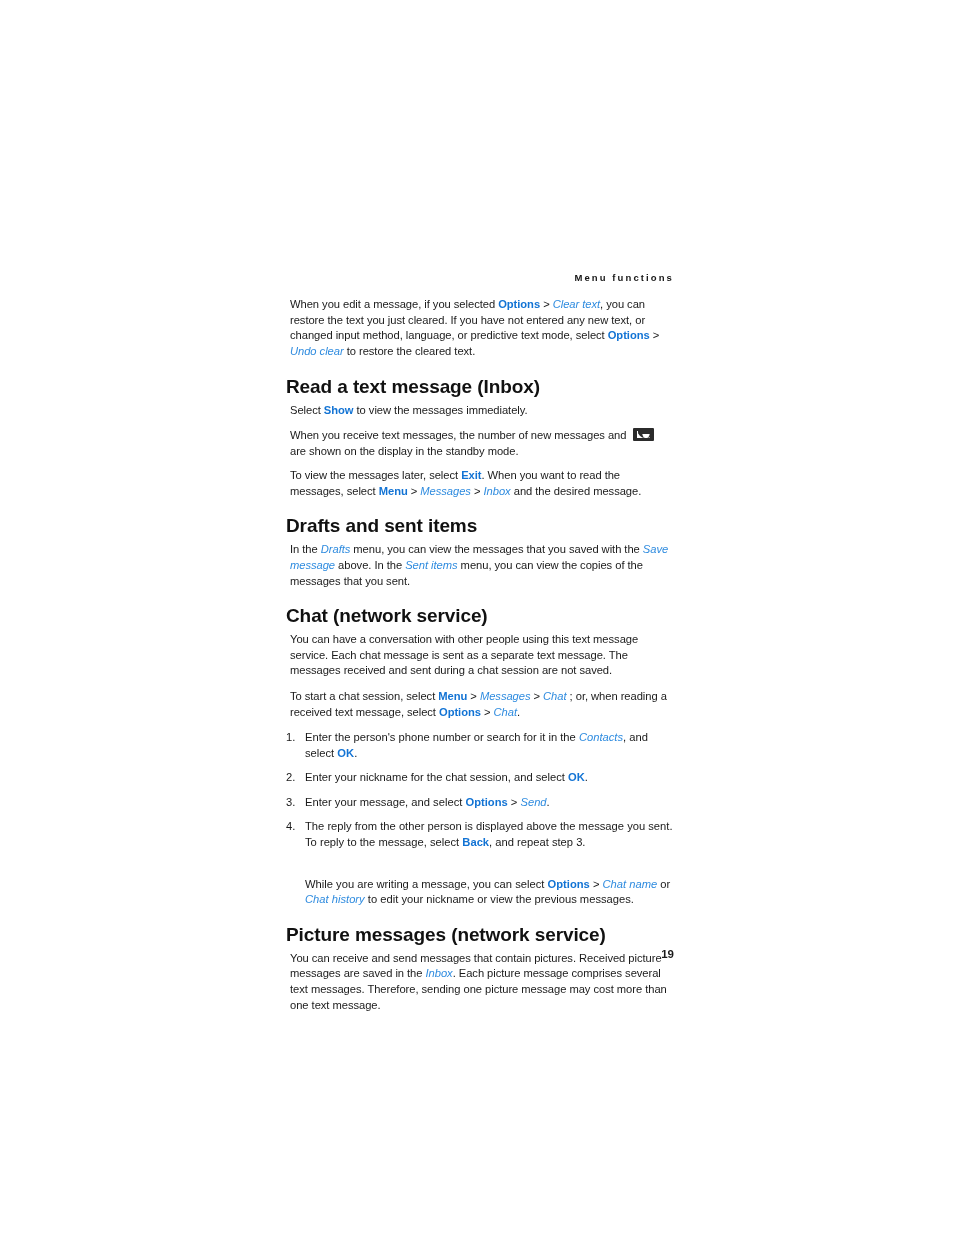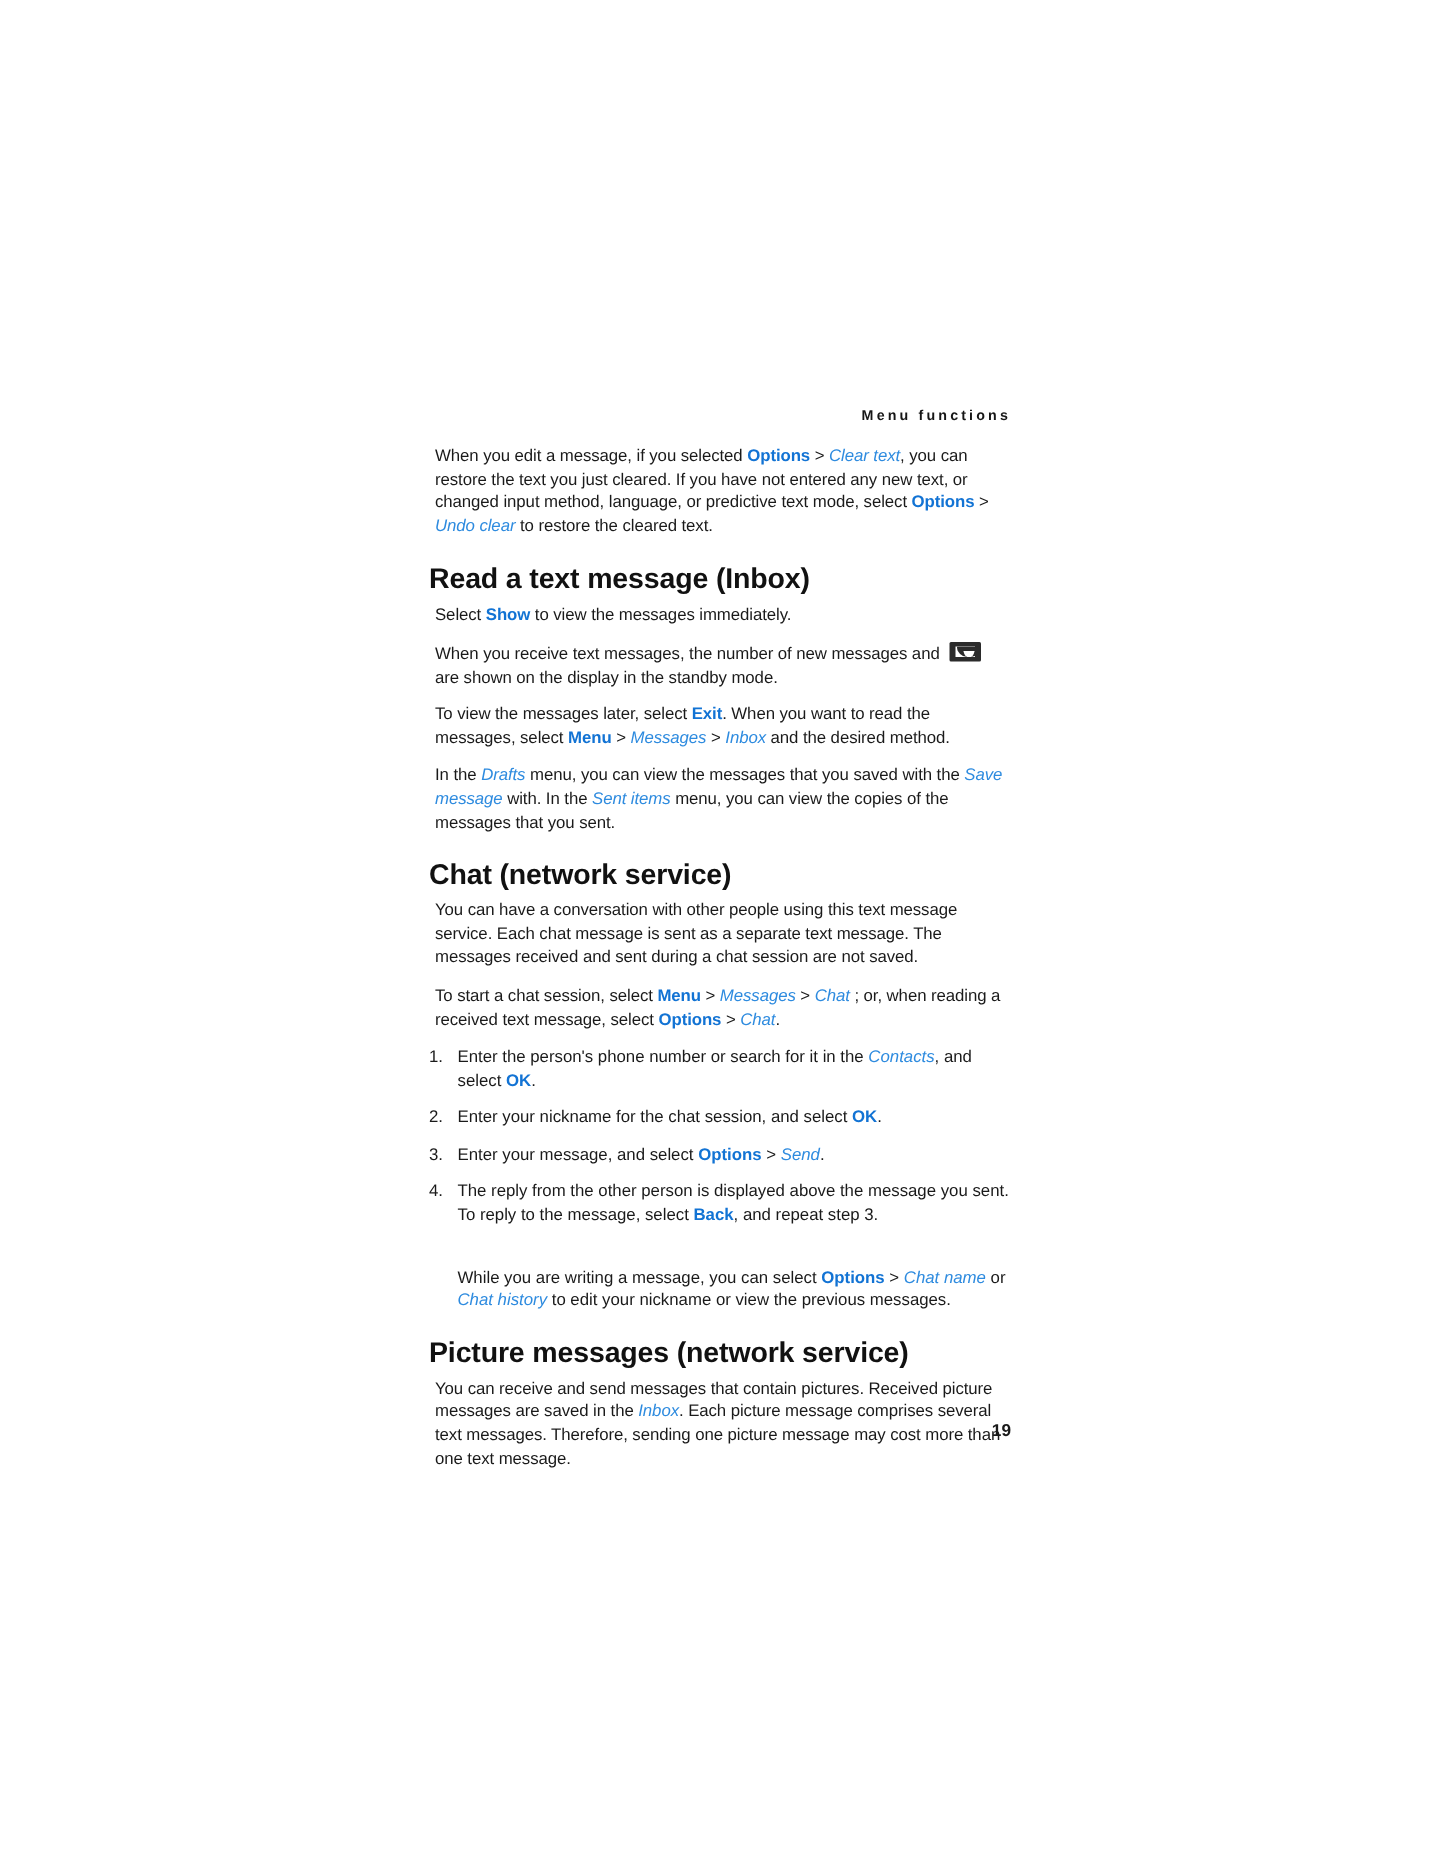--- a/index.html
+++ b/index.html
@@ -169,24 +169,25 @@
   <div class="column">
 
     <p><span>When you edit a message, if you selected </span><span class="b">Options</span><span class="sep"> &gt; </span><span class="i">Clear text</span><span>, you can restore the text you just cleared. If you have not entered any new text, or changed input method, language, or predictive text mode, select </span><span class="b">Options</span><span class="sep"> &gt; </span><span class="i">Undo clear</span><span> to restore the cleared text.</span></p>
 
     <h2 class="first">Read a text message (Inbox)</h2>
 
     <p class="tight"><span>Select </span><span class="b">Show</span><span> to view the messages immediately.</span></p>
 
     <p class="tight"><span>When you receive text messages, the number of new messages and </span><span class="env-icon"></span><span> are shown on the display in the standby mode.</span></p>
 
-    <p><span>To view the messages later, select </span><span class="b">Exit</span><span>. When you want to read the messages, select </span><span class="b">Menu</span><span class="sep"> &gt; </span><span class="i">Messages</span><span class="sep"> &gt; </span><span class="i">Inbox</span><span> and the desired method.</span></p>
-
-
-    <p><span>In the </span><span class="i">Drafts</span><span> menu, you can view the messages that you saved with the </span><span class="i">Save message</span><span> with. In the </span><span class="i">Sent items</span><span> menu, you can view the copies of the messages that you sent.</span></p>
+    <p><span>To view the messages later, select </span><span class="b">Exit</span><span>. When you want to read the messages, select </span><span class="b">Menu</span><span class="sep"> &gt; </span><span class="i">Messages</span><span class="sep"> &gt; </span><span class="i">Inbox</span><span> and the desired message.</span></p>
+
+    <h2>Drafts and sent items</h2>
+
+    <p><span>In the </span><span class="i">Drafts</span><span> menu, you can view the messages that you saved with the </span><span class="i">Save message</span><span> above. In the </span><span class="i">Sent items</span><span> menu, you can view the copies of the messages that you sent.</span></p>
 
     <h2>Chat (network service)</h2>
 
     <p>You can have a conversation with other people using this text message service. Each chat message is sent as a separate text message. The messages received and sent during a chat session are not saved.</p>
 
     <p><span>To start a chat session, select </span><span class="b">Menu</span><span class="sep"> &gt; </span><span class="i">Messages</span><span class="sep"> &gt; </span><span class="i">Chat</span><span> ; or, when reading a received text message, select </span><span class="b">Options</span><span class="sep"> &gt; </span><span class="i">Chat</span><span>.</span></p>
 
     <ol class="steps">
       <li><span class="num">1.</span><span>Enter the person's phone number or search for it in the </span><span class="i">Contacts</span><span>, and select </span><span class="b">OK</span><span>.</span></li>
 

